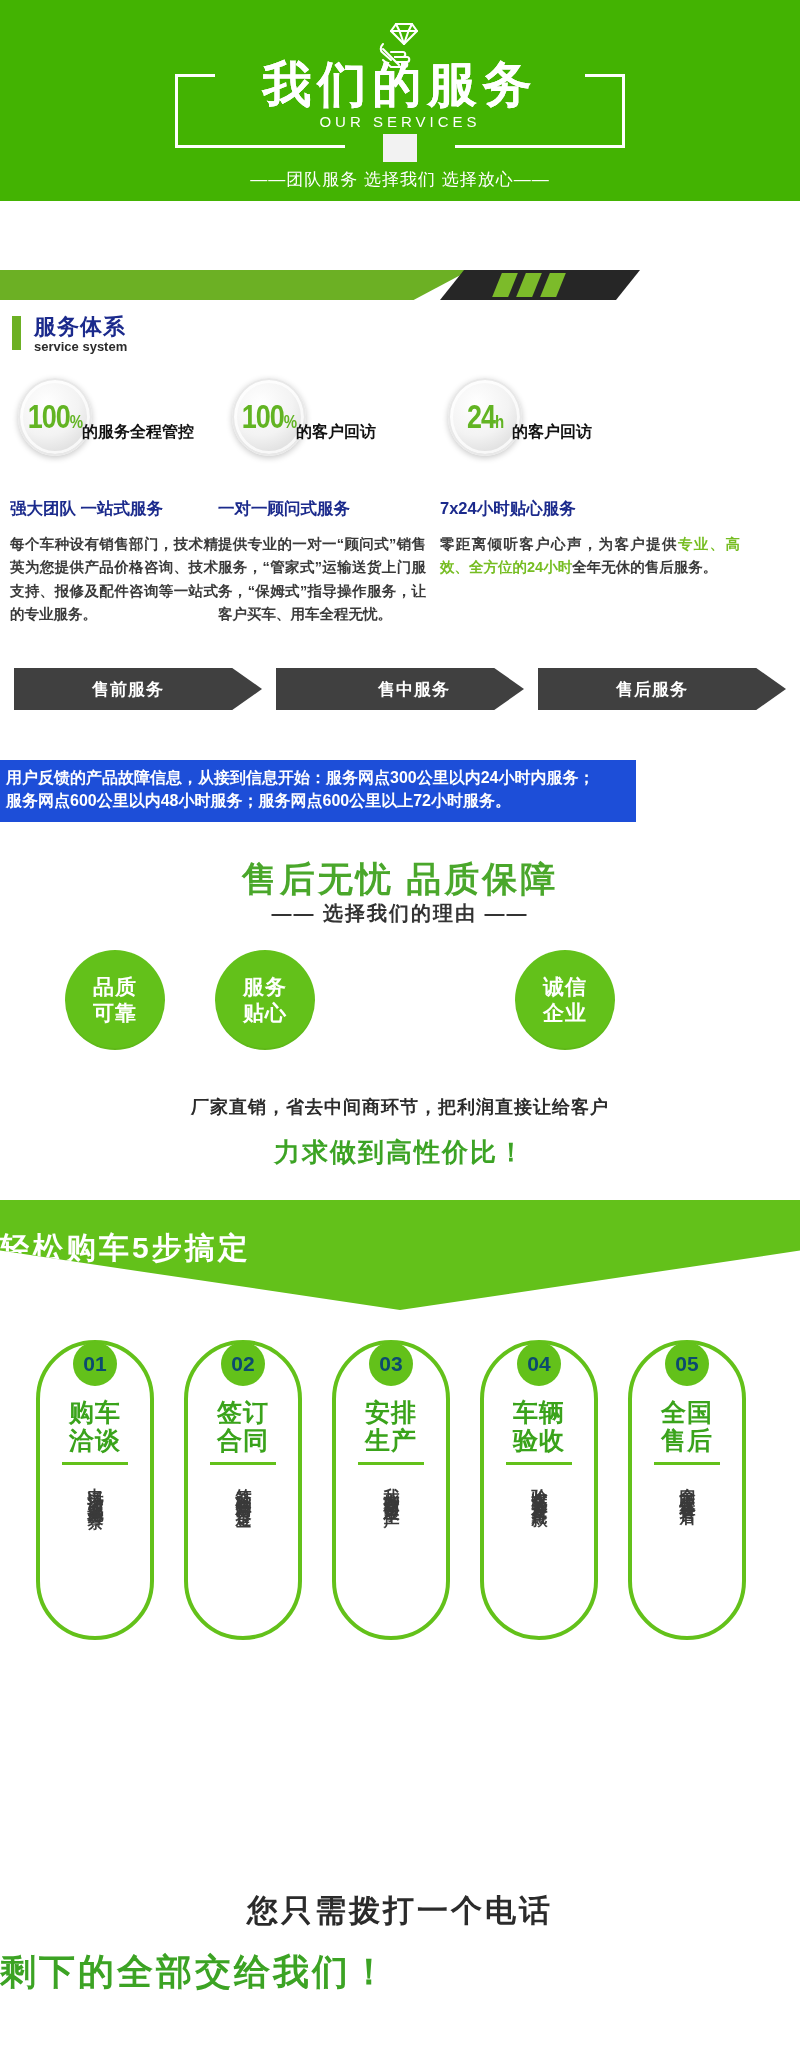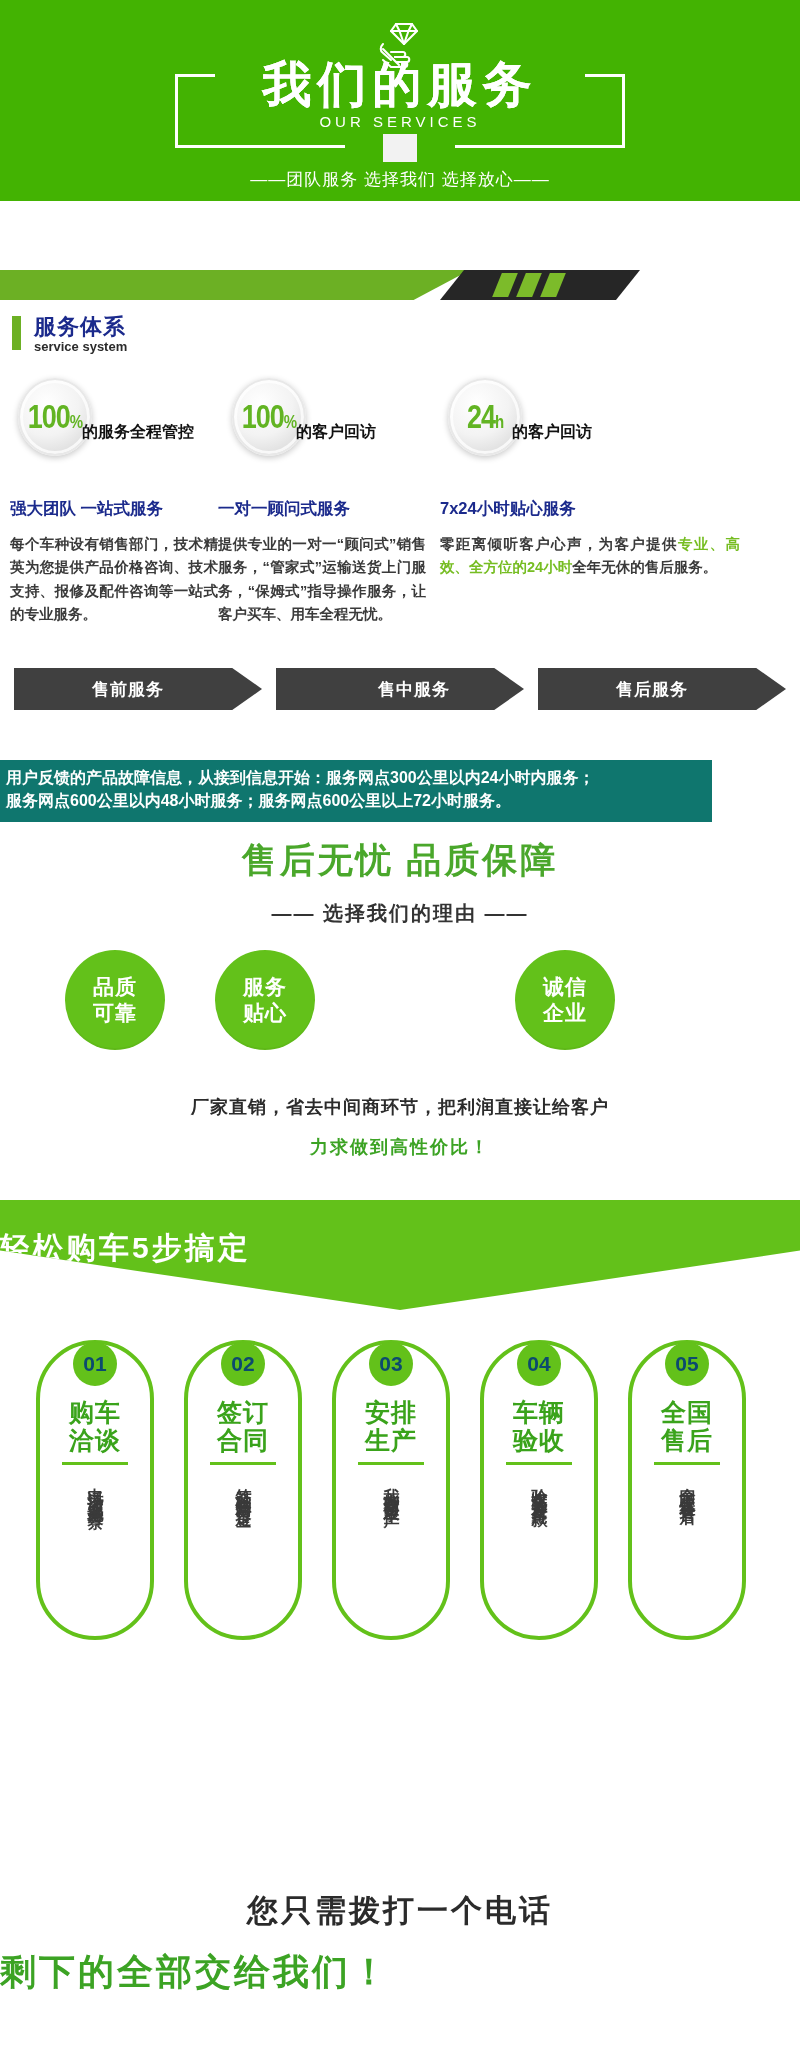--- a/index.html
+++ b/index.html
@@ -131,31 +131,31 @@
   .r0 { left:14px; }
   .r1 { left:276px;padding-left:48px; }
   .r2 { left:538px; }
   .ribbon span {
     font-size:17px; font-weight:bold; color:#fff; letter-spacing:1px;
     transform: translateX(-10px);
   }
 
   
   .blue-band {
-    position:absolute; left:0; top:760px; width:712px; height:62px;
-    background:#0f766e; padding:7px 6px 0 6px;
+    position:absolute; left:0; top:760px; width:636px; height:62px;
+    background:#1d4ed8; padding:7px 6px 0 6px;
   }
   .blue-band p {
     font-size:16px; font-weight:bold; color:#fff; line-height:1.42;
     letter-spacing:0px; white-space:nowrap;
   }
 
   
   .reason-title {
-    position:absolute; left:0; right:0; top:837px; text-align:center;
+    position:absolute; left:0; right:0; top:856px; text-align:center;
     font-size:35px; font-weight:bold; color:#4aa72b; letter-spacing:3px;
   }
   .reason-sub {
     position:absolute; left:0; right:0; top:900px; text-align:center;
     font-size:20px; font-weight:bold; color:#333; letter-spacing:2px;
   }
   .circles { position:absolute; left:0; top:950px; width:800px; height:100px; }
   .rcircle {
     position:absolute; top:0; width:100px; height:100px; border-radius:50%;
     background:#63c11a;
@@ -168,21 +168,21 @@
   .rc1 { left:215px; }
   .rc2 { left:365px; }
   .rc3 { left:515px; }
 
   .factory-line {
     position:absolute; left:0; right:0; top:1095px; text-align:center;
     font-size:18px; font-weight:bold; color:#2b2b2b; letter-spacing:1px;
   }
   .value-line {
     position:absolute; left:0; right:0; top:1135px; text-align:center;
-    font-size:18px; font-weight:bold; color:#3ca324; letter-spacing:2px;
+    font-size:26px; font-weight:bold; color:#3ca324; letter-spacing:2px;
   }
 
   
   .steps-banner {
     position:absolute; left:0; top:1200px; width:800px; height:110px;
     background:#63c11a;
     clip-path: polygon(0 0, 100% 0, 100% 46%, 50% 100%, 0 46%);
     display:flex; align-items:flex-start; justify-content:flex-start;
   }
   .steps-banner span {

